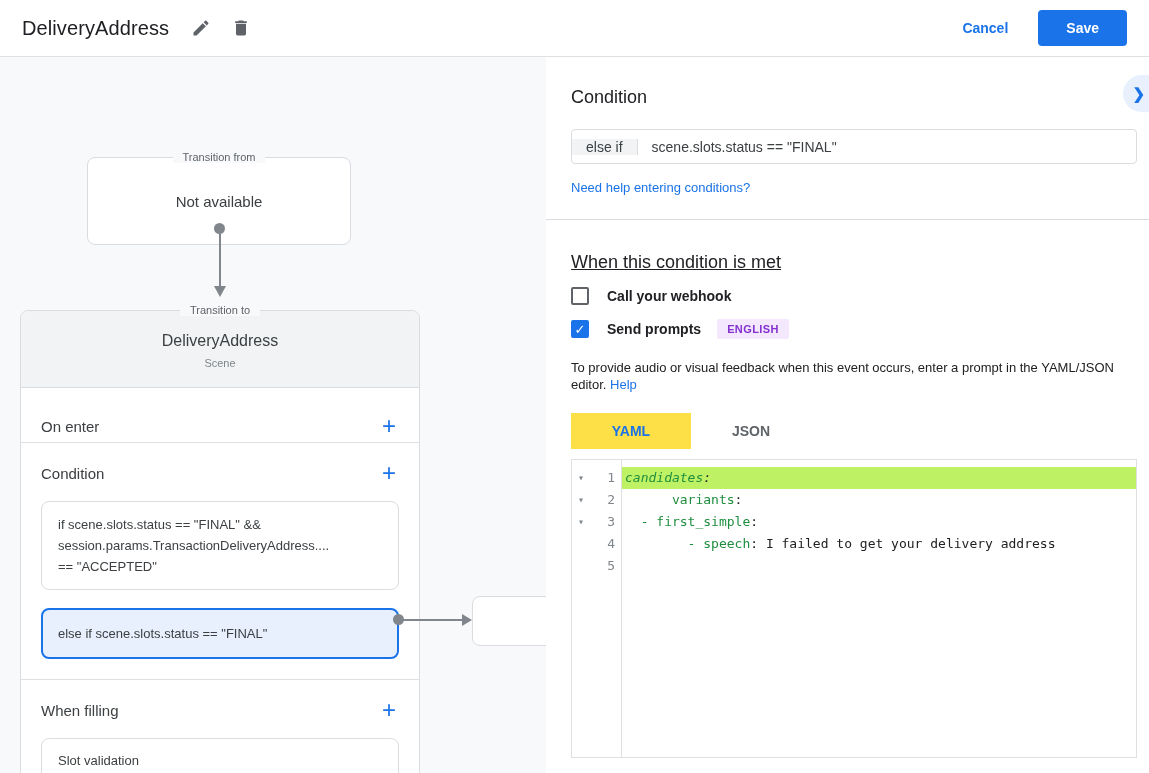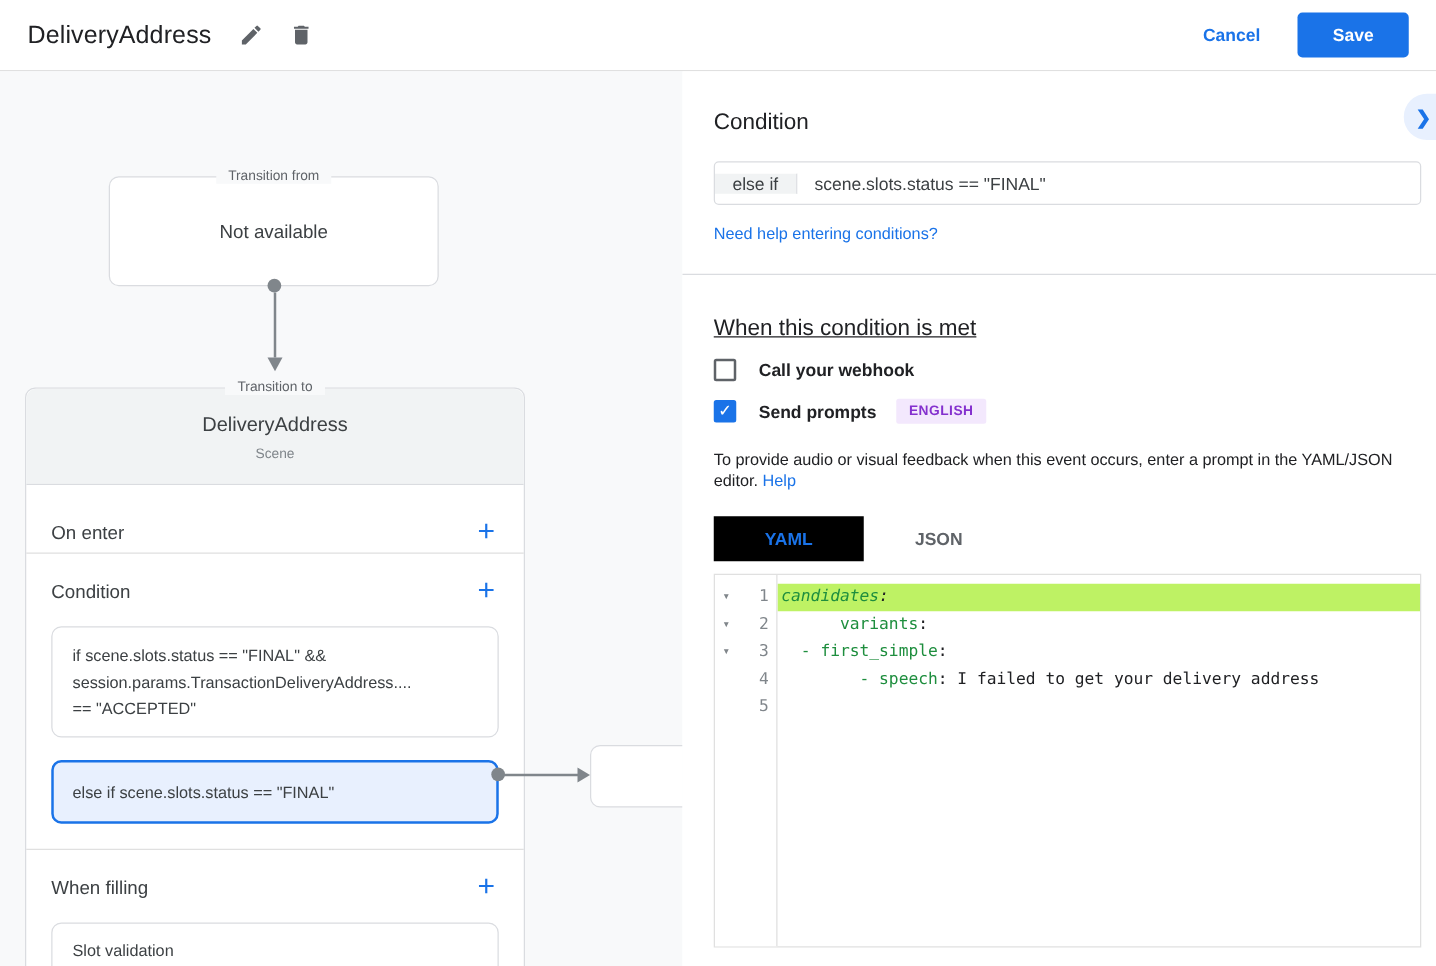--- a/index.html
+++ b/index.html
@@ -43,21 +43,21 @@
   }
   .node-box {
     position: absolute; background: #fff; border: 1px solid #dadce0;
     border-radius: 8px;
   }
   .node-legend {
     position: absolute; top: -7px; left: 0; right: 0; text-align: center;
     font-size: 11px; color: #5f6368; pointer-events: none;
   }
   .node-legend span { background: #f8f9fa; padding: 0 10px; }
-  .tfrom { left: 87px; top: 84px; width: 264px; height: 88px;
+  .tfrom { left: 87px; top: 100px; width: 264px; height: 88px;
     display: flex; align-items: center; justify-content: center;
     font-size: 15px; color: #3c4043; }
   .vconn { position: absolute; left: 213px; top: 166px; width: 13px; }
   .vconn .dot { width: 11px; height: 11px; border-radius: 50%; background: #80868b; margin: 0 auto; }
   .vconn .line { width: 2px; height: 52px; background: #80868b; margin: 0 auto; }
   .vconn .head { width: 0; height: 0; margin: 0 auto;
     border-left: 6px solid transparent; border-right: 6px solid transparent;
     border-top: 11px solid #80868b; }
 
   .scene-card {
@@ -157,21 +157,21 @@
     font-weight: 700; letter-spacing: .4px; padding: 4px 10px; border-radius: 2px;
   }
   .desc { margin-top: 20px; font-size: 13px; line-height: 17px; color: #202124; max-width: 560px; }
 
   .tabs { display: flex; margin-top: 20px; }
   .tab {
     width: 120px; height: 36px; border: none; background: transparent;
     font-family: inherit; font-size: 14px; font-weight: 700; color: #5f6368;
     cursor: pointer;
   }
-  .tab.active { background: #000000; color: #1a73e8; }
+  .tab.active { background: #fde047; color: #1a73e8; }
 
   .editor {
     margin-top: 10px; border: 1px solid #e0e0e0; height: 299px;
     display: flex; font-family: "DejaVu Sans Mono", "Liberation Mono", monospace;
     font-size: 13px; line-height: 22px; background: #fff;
   }
   .gutter {
     width: 50px; flex: none; border-right: 1px solid #e0e0e0; padding-top: 7px;
     background: #fff;
   }

